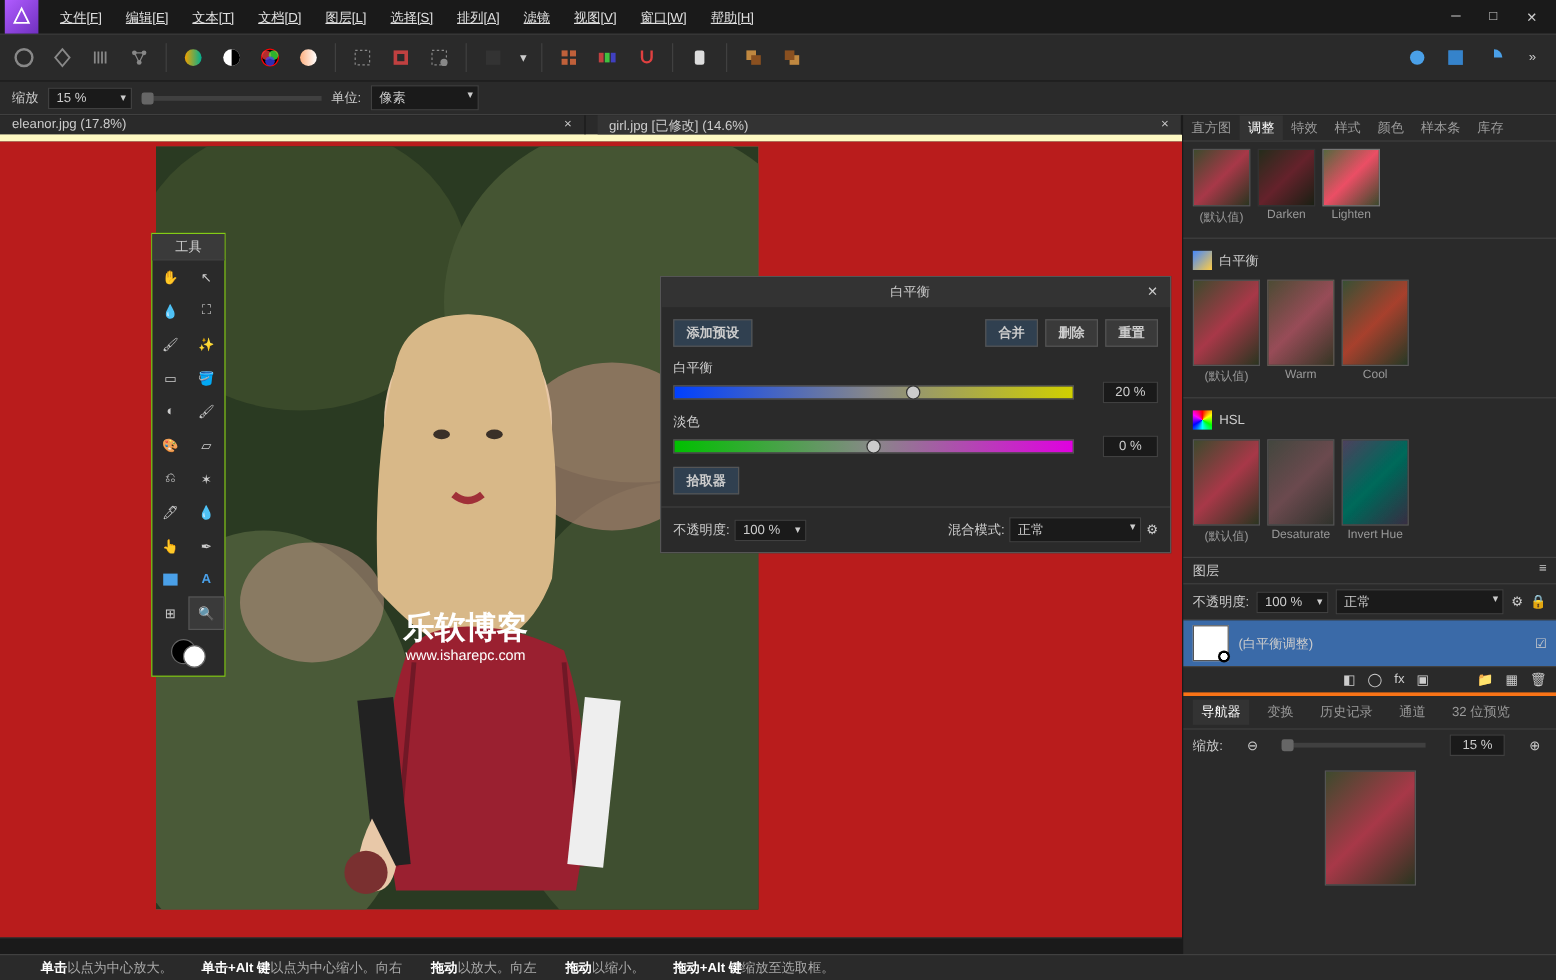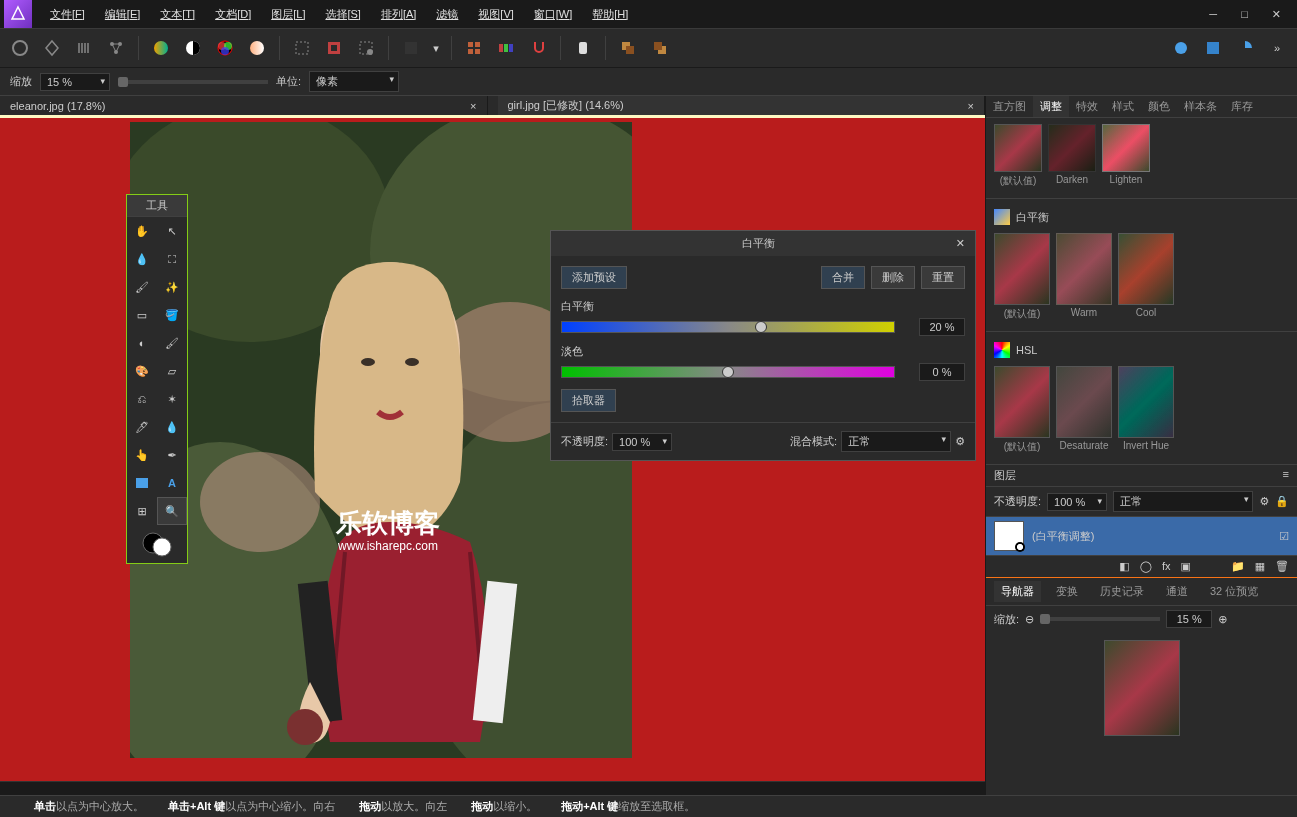--- a/index.html
+++ b/index.html
@@ -11,36 +11,36 @@
 .toolbar { height: 40px; background: #2a2a2a; border-top: 1px solid #3a3a3a; border-bottom: 1px solid #1a1a1a; display: flex; align-items: center; padding: 0 6px; gap: 4px; }
 .tb-btn { width: 28px; height: 28px; display: flex; align-items: center; justify-content: center; border-radius: 3px; cursor: pointer; }
 .sep { width: 1px; height: 24px; background: #404040; margin: 0 4px; }
 .contextbar { height: 28px; background: #2a2a2a; border-bottom: 1px solid #404040; display: flex; align-items: center; padding: 0 10px; gap: 8px; font-size: 11px; }
 .combo { background: #1a1a1a; border: 1px solid #404040; padding: 2px 18px 2px 6px; color: #ccc; position: relative; cursor: pointer; }
 .combo::after { content: "▾"; position: absolute; right: 4px; top: 2px; font-size: 9px; }
 .slider-mini { width: 150px; height: 4px; background: #404040; position: relative; }
 .slider-mini::before { content: ""; position: absolute; left: 0; top: -3px; width: 10px; height: 10px; background: #666; border-radius: 2px; }
 .workspace { display: flex; height: calc(100% - 118px); }
 .canvas-area { flex: 1; display: flex; flex-direction: column; min-width: 0; }
-.doc-tabs { height: 22px; background: #2a2a2a; display: flex; border-bottom: 3px solid #fef9c3; gap: 10px; }
+.doc-tabs { height: 22px; background: #2a2a2a; display: flex; border-bottom: 6px solid #fef9c3; gap: 10px; }
 .doc-tab { flex: 1; padding: 3px 10px; border-right: 1px solid #1a1a1a; display: flex; justify-content: space-between; align-items: center; cursor: pointer; max-width: 490px; }
 .doc-tab.active { background: #333; }
 .canvas-viewport { flex: 1; background: #b91c1c; position: relative; overflow: hidden; }
 .canvas-img { position: absolute; left: 130px; top: 4px; width: 502px; height: 636px; background: linear-gradient(135deg, #3d4a2d 0%, #2a3520 20%, #5a6b3a 40%, #8b5a52 55%, #a83848 70%, #3a4a2a 85%); }
 .tools-panel { position: absolute; left: 126px; top: 194px; width: 62px; background: #2a2a2a; border: 1px solid #84cc16; z-index: 5; }
 .tools-title { background: #3a3a3a; padding: 3px; text-align: center; font-size: 11px; border-bottom: 1px solid #404040; }
 .tools-grid { display: grid; grid-template-columns: 1fr 1fr; }
 .tool-btn { height: 28px; display: flex; align-items: center; justify-content: center; cursor: pointer; border: 1px solid transparent; }
 .tool-btn.active { background: #3a3a3a; border-color: #555; }
 .color-swatch { padding: 6px; display: flex; align-items: center; justify-content: center; }
 .dialog { position: absolute; left: 550px; top: 230px; width: 426px; background: #2a2a2a; border: 1px solid #555; z-index: 10; }
 .dialog-title { background: #333; padding: 5px 10px; display: flex; justify-content: space-between; align-items: center; }
 .dialog-body { padding: 10px; }
 .dialog-row1 { display: flex; justify-content: space-between; margin-bottom: 10px; }
-.dialog-btn { background: #3a3a3a; border: 1px solid #555; padding: 3px 10px; color: #ccc; cursor: pointer; font-size: 11px; }
+.dialog-btn { background: #3a3a3a; border: 1px solid #555; padding: 3px 10px; color: #ccc; cursor: pointer; font-size: 11px; font-weight: bold; }
 .dialog-btn:first-child { background: #304050; }
 .slider-row { margin-bottom: 8px; }
 .slider-label { margin-bottom: 4px; display: block; }
 .slider-container { display: flex; align-items: center; gap: 24px; }
 .grad-slider { flex: 1; height: 12px; position: relative; border: 1px solid #555; }
 .grad-wb { background: linear-gradient(to right, #0040ff, #888, #d0d000); }
 .grad-tint { background: linear-gradient(to right, #00c000, #888, #e000e0); }
 .thumb { position: absolute; width: 12px; height: 12px; background: #ccc; border: 1px solid #333; border-radius: 50%; top: -1px; transform: translateX(-50%); }
 .val-box { width: 46px; background: #1a1a1a; border: 1px solid #404040; padding: 2px 4px; text-align: center; }
 .dialog-footer { border-top: 1px solid #404040; padding: 8px 10px; display: flex; justify-content: space-between; align-items: center; }
@@ -55,23 +55,23 @@
 .preset-label { font-size: 10px; color: #999; margin-top: 2px; }
 .adj-header { display: flex; align-items: center; gap: 6px; padding: 4px 0; }
 .adj-icon { width: 16px; height: 16px; }
 .layers-panel { border-top: 1px solid #404040; }
 .layers-header { display: flex; justify-content: space-between; padding: 3px 8px; background: #2a2a2a; border-bottom: 1px solid #404040; }
 .layers-opacity { display: flex; align-items: center; gap: 6px; padding: 4px 8px; font-size: 11px; border-bottom: 1px solid #404040; }
 .layer-item { display: flex; align-items: center; gap: 8px; padding: 4px 8px; background: #3a6aa8; }
 .layer-thumb { width: 30px; height: 30px; background: #fff; border: 1px solid #555; position: relative; }
 .layer-thumb::after { content: ""; position: absolute; right: -2px; bottom: -2px; width: 10px; height: 10px; background: radial-gradient(circle, #fff 40%, #000 45%); border-radius: 50%; }
 .layer-actions { display: flex; gap: 10px; padding: 4px 8px; border-top: 1px solid #404040; font-size: 11px; justify-content: flex-end; }
-.nav-panel { border-top: 1px solid #f97316; }
+.nav-panel { border-top: 3px solid #f97316; }
 .nav-tabs { display: flex; padding: 3px 8px; gap: 8px; font-size: 11px; border-bottom: 1px solid #404040; }
-.nav-zoom { display: flex; align-items: center; gap: 6px; padding: 4px 8px; }
+.nav-zoom { display: flex; align-items: center; gap: 20px; padding: 4px 8px; }
 .nav-preview { display: flex; justify-content: center; padding: 8px; }
 .nav-thumb { width: 76px; height: 96px; background: linear-gradient(135deg, #3d4a2d, #a83848, #2a3520); border: 1px solid #555; }
 .statusbar { height: 22px; background: #2a2a2a; border-top: 1px solid #404040; display: flex; align-items: center; padding: 0 10px; font-size: 11px; color: #aaa; }
 .statusbar b { color: #fff; margin-left: 24px; }
 .hscroll { height: 14px; background: #1a1a1a; border-top: 1px solid #333; }
 .flex-spacer { flex: 1; }
 svg { display: block; }
 </style>
 </head>
 <body>

